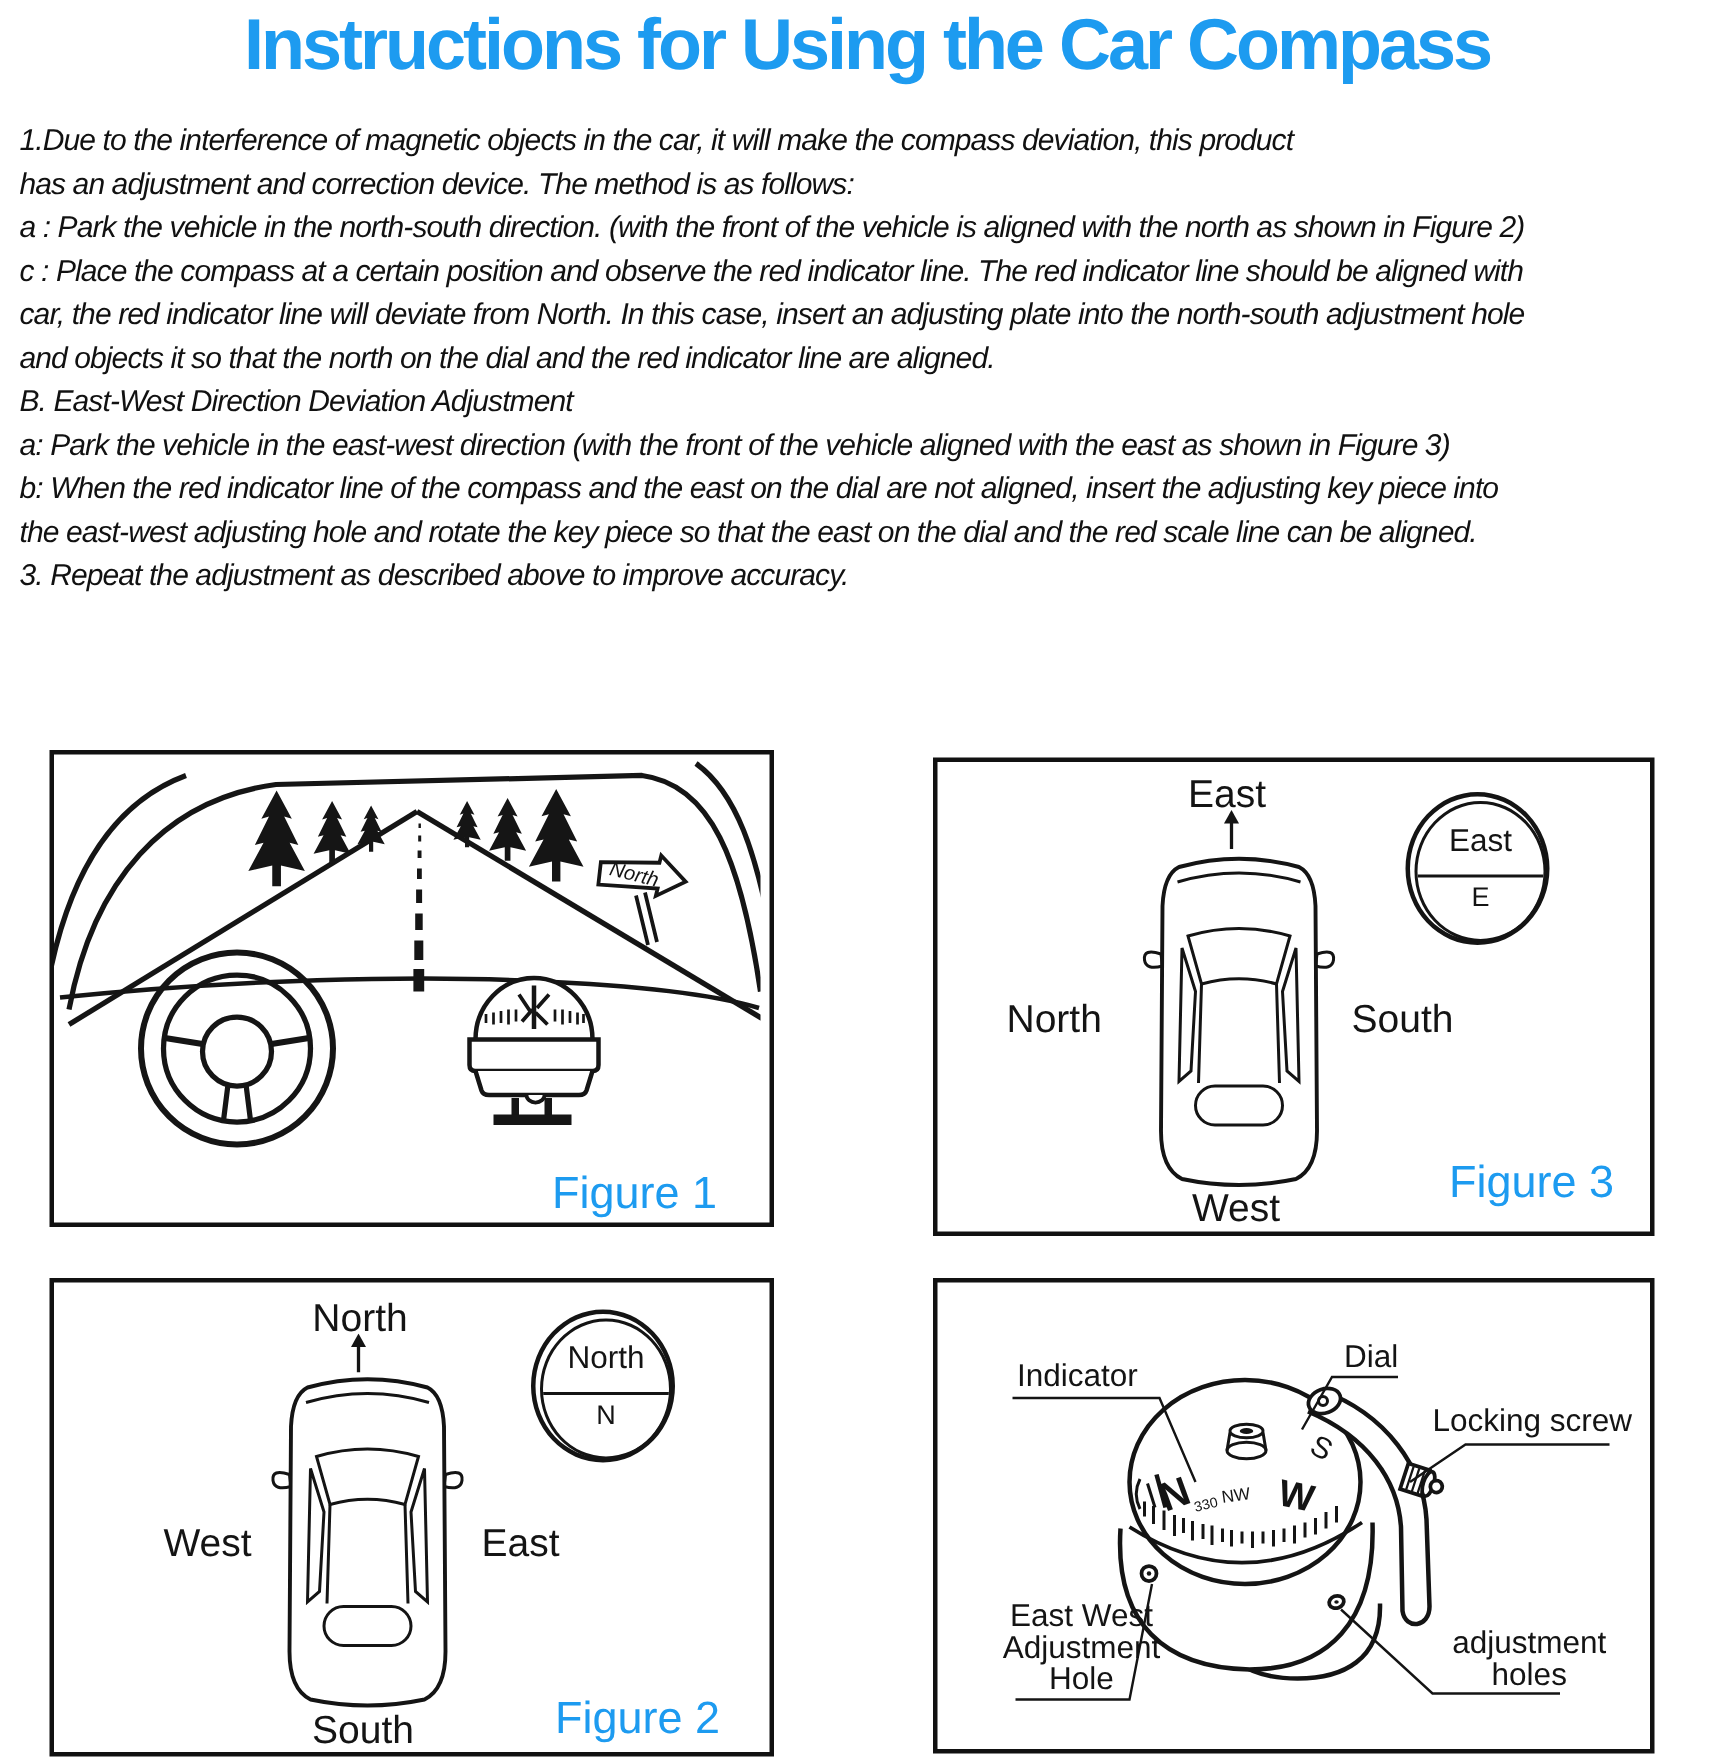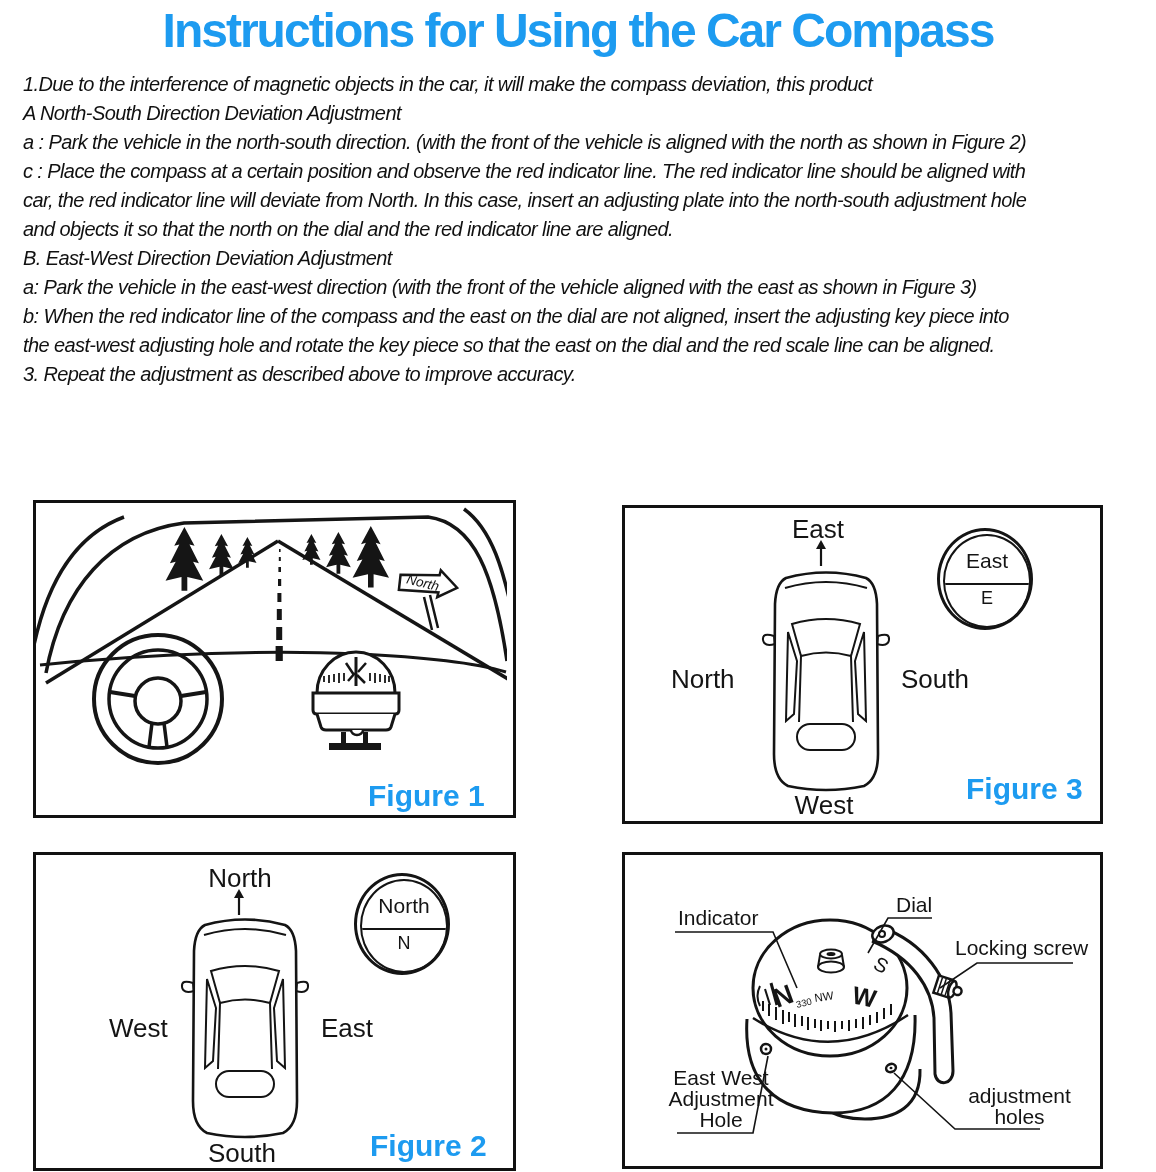--- a/index.html
+++ b/index.html
@@ -5,31 +5,31 @@
   html,body{margin:0;padding:0;}
   body{
     width:1156px;height:1172px;position:relative;background:#ffffff;
     font-family:"Liberation Sans",sans-serif;color:#141414;overflow:hidden;
   }
   .title{
     text-align:center;font-weight:bold;font-size:48px;line-height:62px;
     letter-spacing:-2px;color:#1d9bf0;margin-top:0;
   }
   .instructions{
-    margin-top:8px;padding-left:23px;font-style:italic;font-size:20px;
+    margin-top:18px;padding-left:13px;font-style:italic;font-size:20px;
     letter-spacing:-0.6px;line-height:29px;color:#111;
   }
   .iline{white-space:nowrap;height:29px;}
   .figbox{position:absolute;border:3px solid #111;background:#fff;}
   #box-f1{left:33px;top:500px;width:477px;height:312px;}
   #box-f3{left:622px;top:505px;width:475px;height:313px;}
   #box-f2{left:33px;top:852px;width:477px;height:313px;}
   #box-d {left:622px;top:852px;width:475px;height:311px;}
   .figcaption{
-    position:absolute;color:#1d9bf0;font-weight:bold;font-size:30px;white-space:nowrap;
+    position:absolute;color:#1d9bf0;font-weight:normal;font-size:30px;white-space:nowrap;
   }
   .dirlabel{position:absolute;font-size:26px;color:#141414;white-space:nowrap;}
   .centerx{transform:translateX(-50%);}
   .badge{
     position:absolute;width:84px;height:90px;border:3.5px solid #141414;border-radius:50%;
     padding:3px;box-sizing:content-box;background:#fff;
   }
   .badge-inner{
     width:100%;height:100%;border:2.5px solid #141414;border-radius:50%;
     display:flex;flex-direction:column;overflow:hidden;
@@ -44,21 +44,21 @@
   svg{display:block;}
   .absvg{position:absolute;}
 </style>
 </head>
 <body>
 
 <div class="title">Instructions for Using the Car Compass</div>
 
 <div class="instructions">
   <div class="iline">1.Due to the interference of magnetic objects in the car, it will make the compass deviation, this product</div>
-  <div class="iline">A North-South Direction Deviation Adjustment</div>
+  <div class="iline">has an adjustment and correction device. The method is as follows:</div>
   <div class="iline">a : Park the vehicle in the north-south direction. (with the front of the vehicle is aligned with the north as shown in Figure 2)</div>
   <div class="iline">c : Place the compass at a certain position and observe the red indicator line. The red indicator line should be aligned with</div>
   <div class="iline">car, the red indicator line will deviate from North. In this case, insert an adjusting plate into the north-south adjustment hole</div>
   <div class="iline">and objects it so that the north on the dial and the red indicator line are aligned.</div>
   <div class="iline">B. East-West Direction Deviation Adjustment</div>
   <div class="iline">a: Park the vehicle in the east-west direction (with the front of the vehicle aligned with the east as shown in Figure 3)</div>
   <div class="iline">b: When the red indicator line of the compass and the east on the dial are not aligned, insert the adjusting key piece into</div>
   <div class="iline">the east-west adjusting hole and rotate the key piece so that the east on the dial and the red scale line can be aligned.</div>
   <div class="iline">3. Repeat the adjustment as described above to improve accuracy.</div>
 </div>

